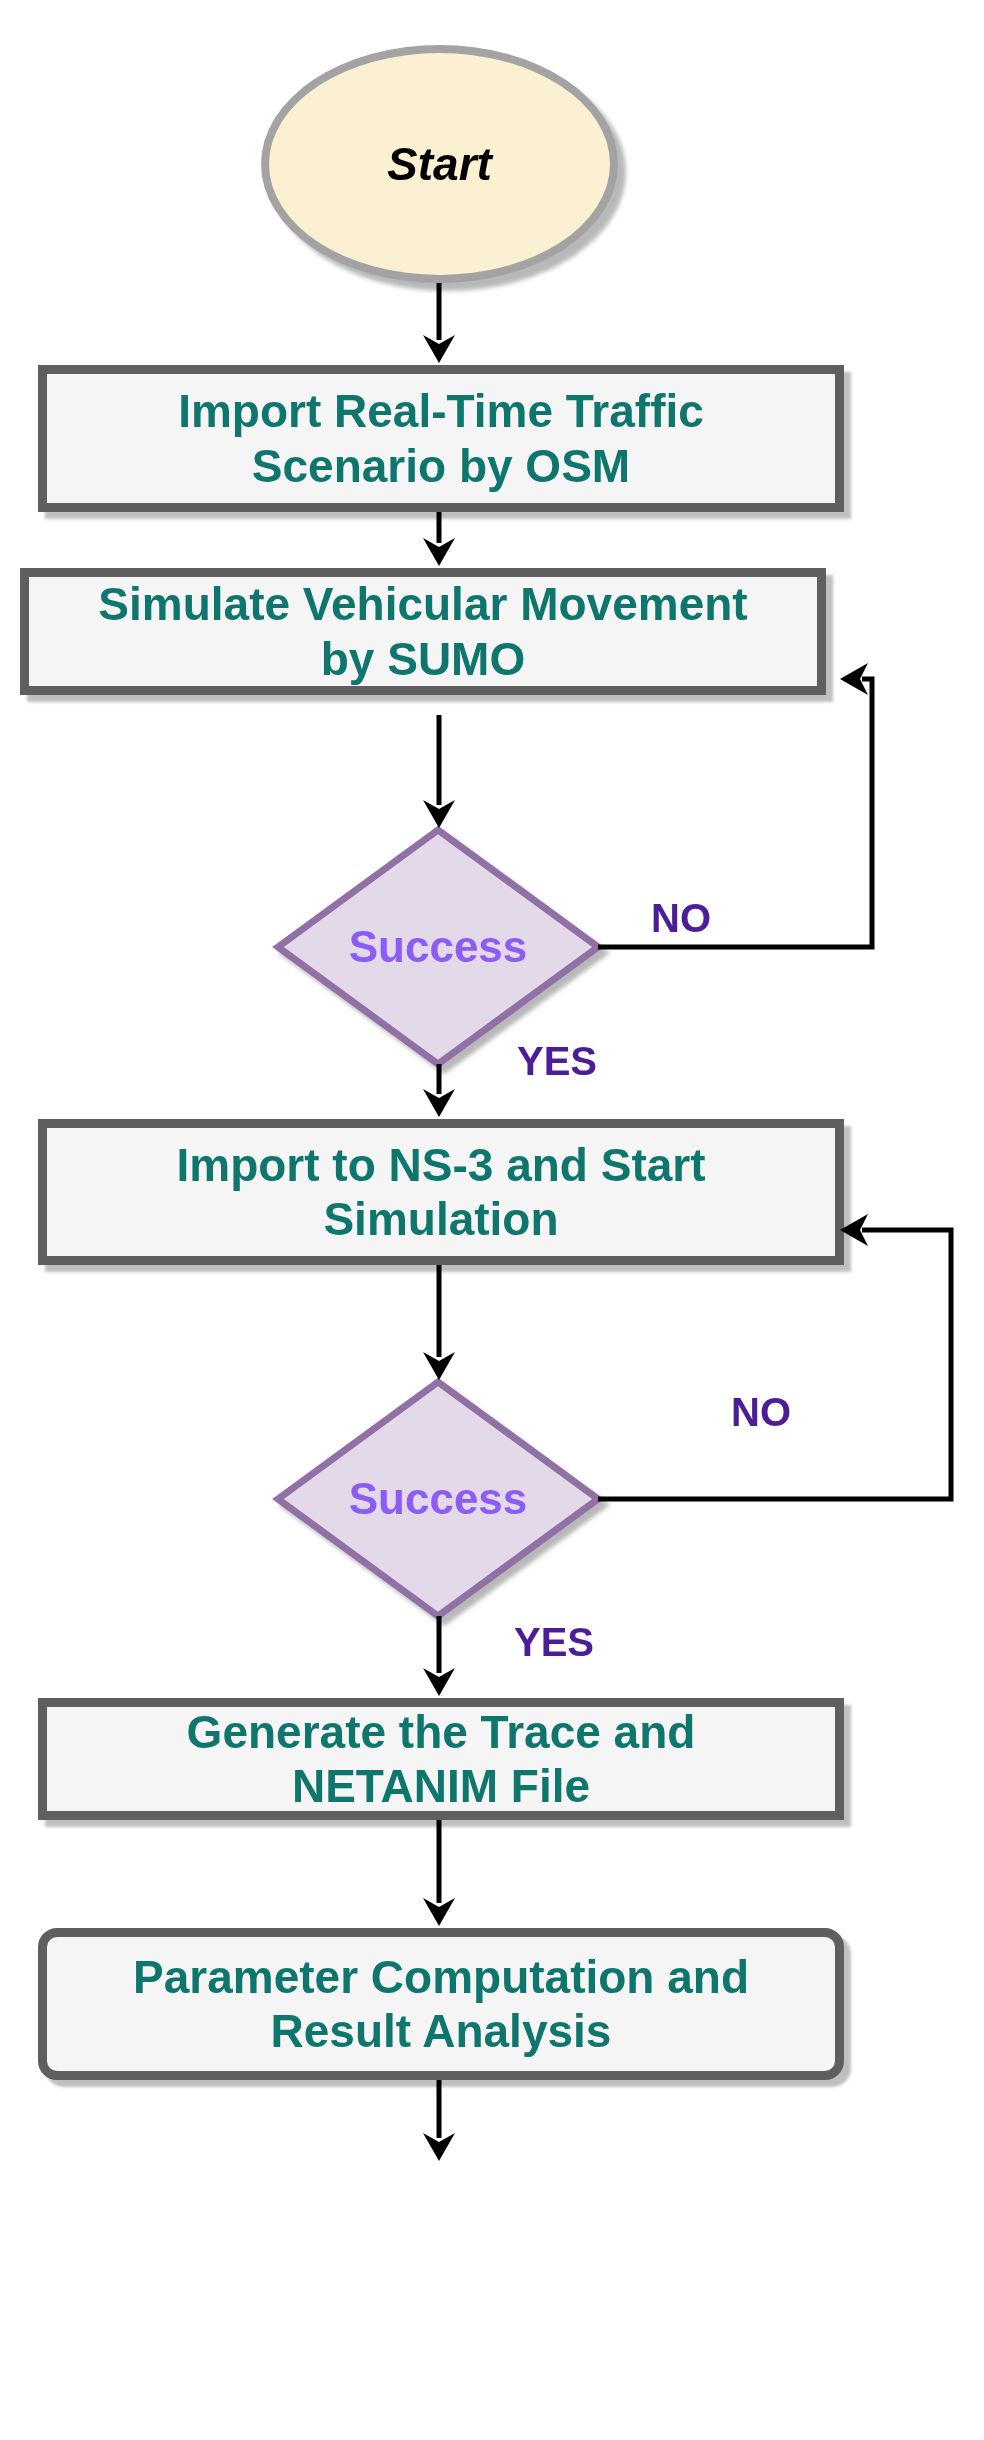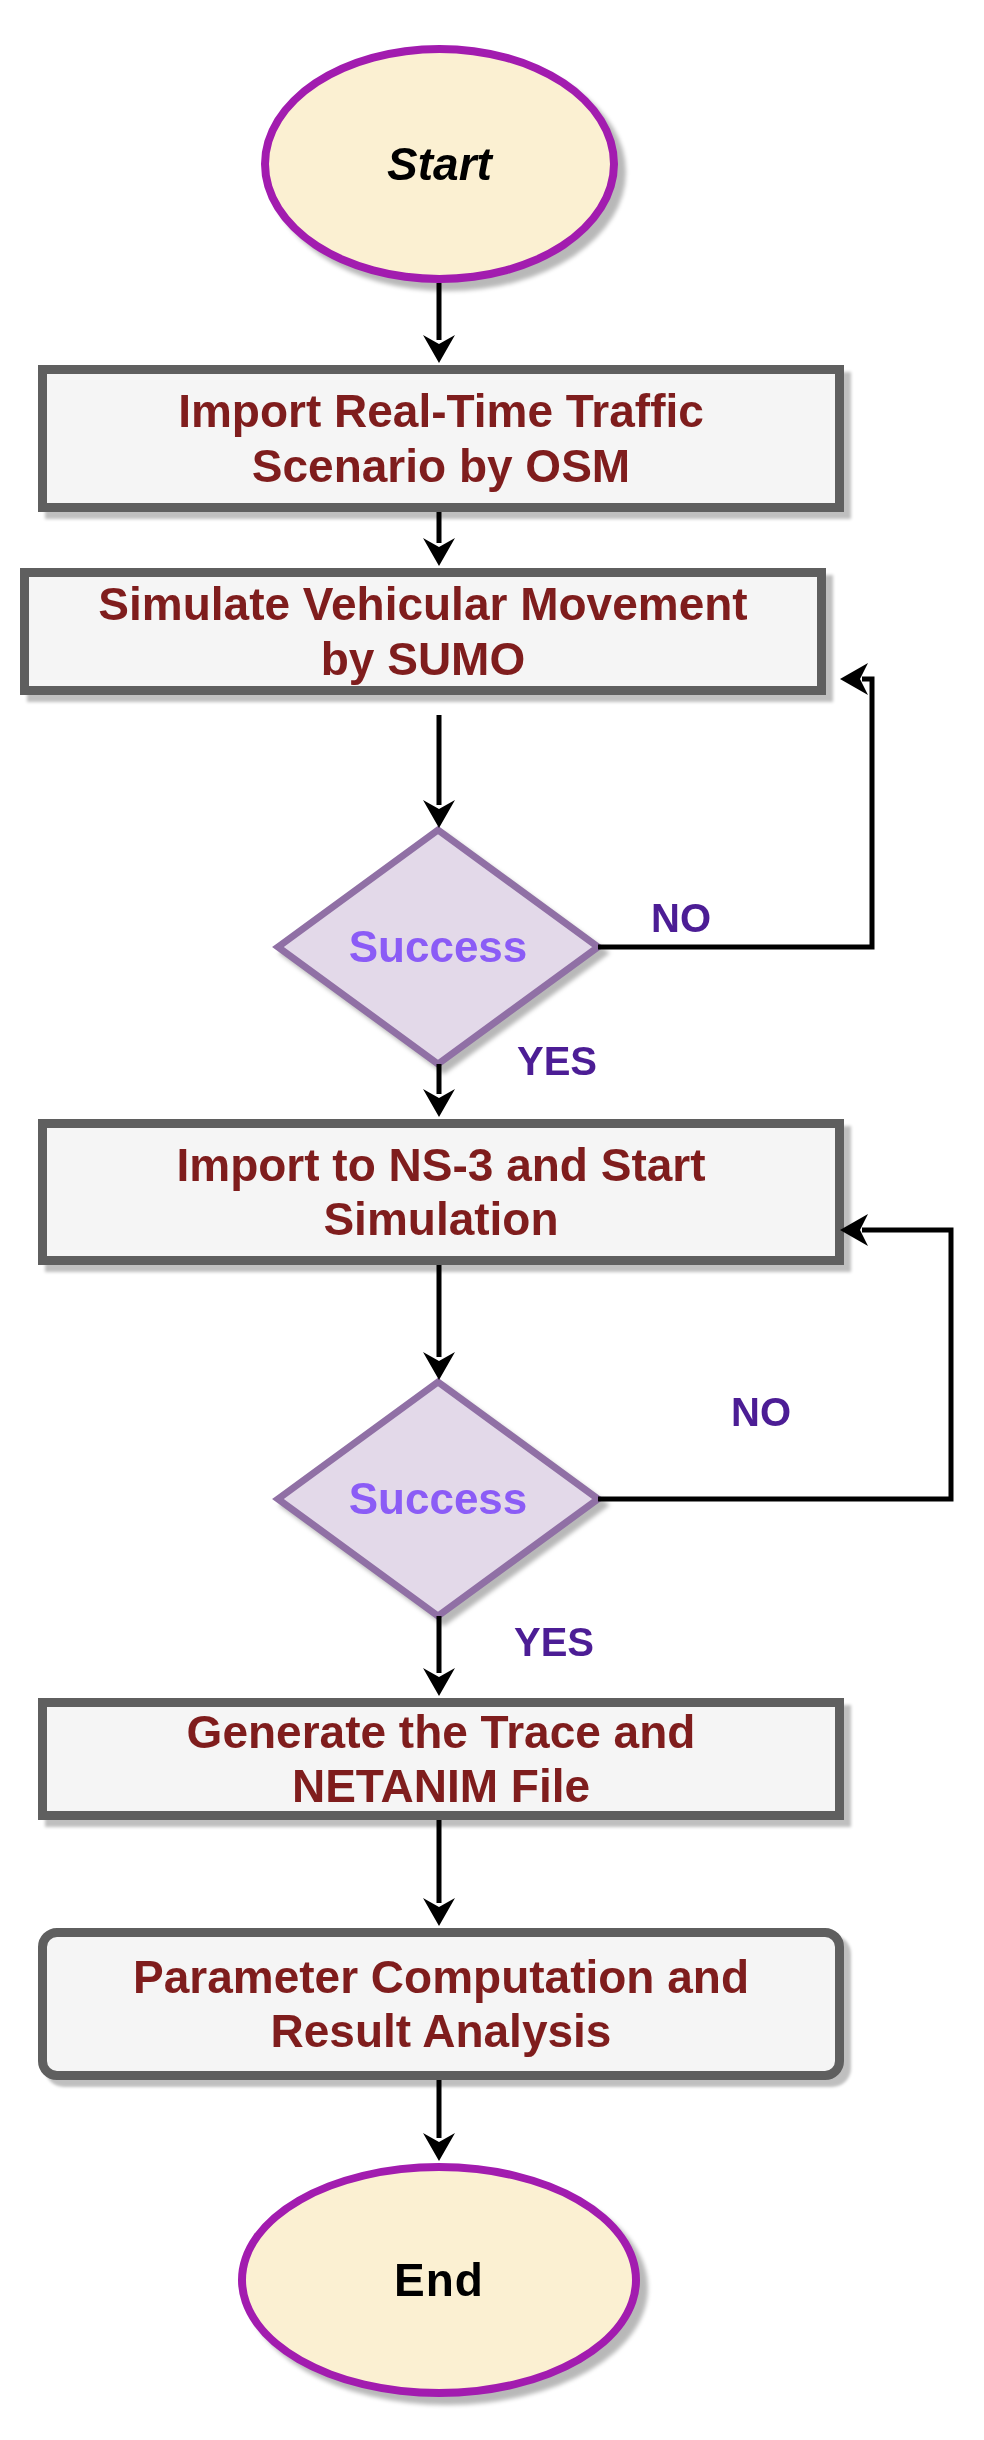--- a/index.html
+++ b/index.html
@@ -13,27 +13,27 @@
   .node{
     position:absolute;
     box-sizing:border-box;
     display:flex;align-items:center;justify-content:center;
     text-align:center;
   }
   .process{
     background:#f5f5f5;
     border:9px solid #5f5f5f;
     box-shadow:7px 7px 3px rgba(0,0,0,0.25);
-    color:#7f1d1d;
+    color:#0f766e;
     font-size:46px;font-weight:bold;line-height:1.18;
     white-space:pre-line;
   }
   .terminator{
     background:#fbf0d2;
-    border:8px solid #a21caf;
+    border:8px solid #a3a3a3;
     border-radius:50%;
     box-shadow:8px 8px 4px rgba(0,0,0,0.28);
     color:#000000;
     font-size:46px;font-weight:bold;
   }
   .terminator.start-style{font-style:italic;}
   .terminator.end-style{letter-spacing:1px;}
   .diamond-svg{
     position:absolute;
     filter:drop-shadow(6px 6px 2px rgba(0,0,0,0.28));
@@ -94,23 +94,20 @@
   <div class="node process" style="left:38px;top:1698px;width:806px;height:122px;">
     <span>Generate the Trace and
 NETANIM File</span>
   </div>
 
   <div class="node process" style="left:38px;top:1928px;width:806px;height:152px;border-radius:19px;">
     <span>Parameter Computation and
 Result Analysis</span>
   </div>
 
-  <div class="node terminator end-style" style="left:238px;top:2163px;width:402px;height:234px;">
-    <span>End</span>
-  </div>
 
   <div class="edge-label" style="left:681px;top:918px;">NO</div>
   <div class="edge-label" style="left:557px;top:1061px;">YES</div>
   <div class="edge-label" style="left:761px;top:1412px;">NO</div>
   <div class="edge-label" style="left:554px;top:1642px;">YES</div>
 
   <svg id="connectors" width="984" height="2440">
 
     <line x1="439" y1="283" x2="439" y2="340"></line>
     <path d="M439,363 L423,335 L439,344 L455,335 Z"></path>

